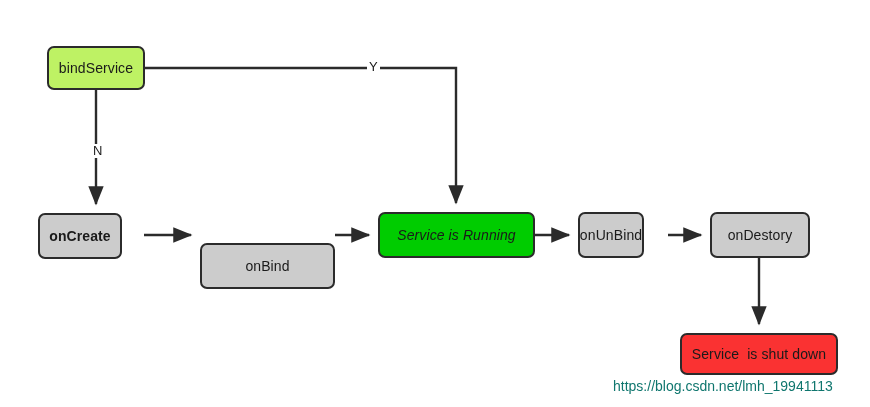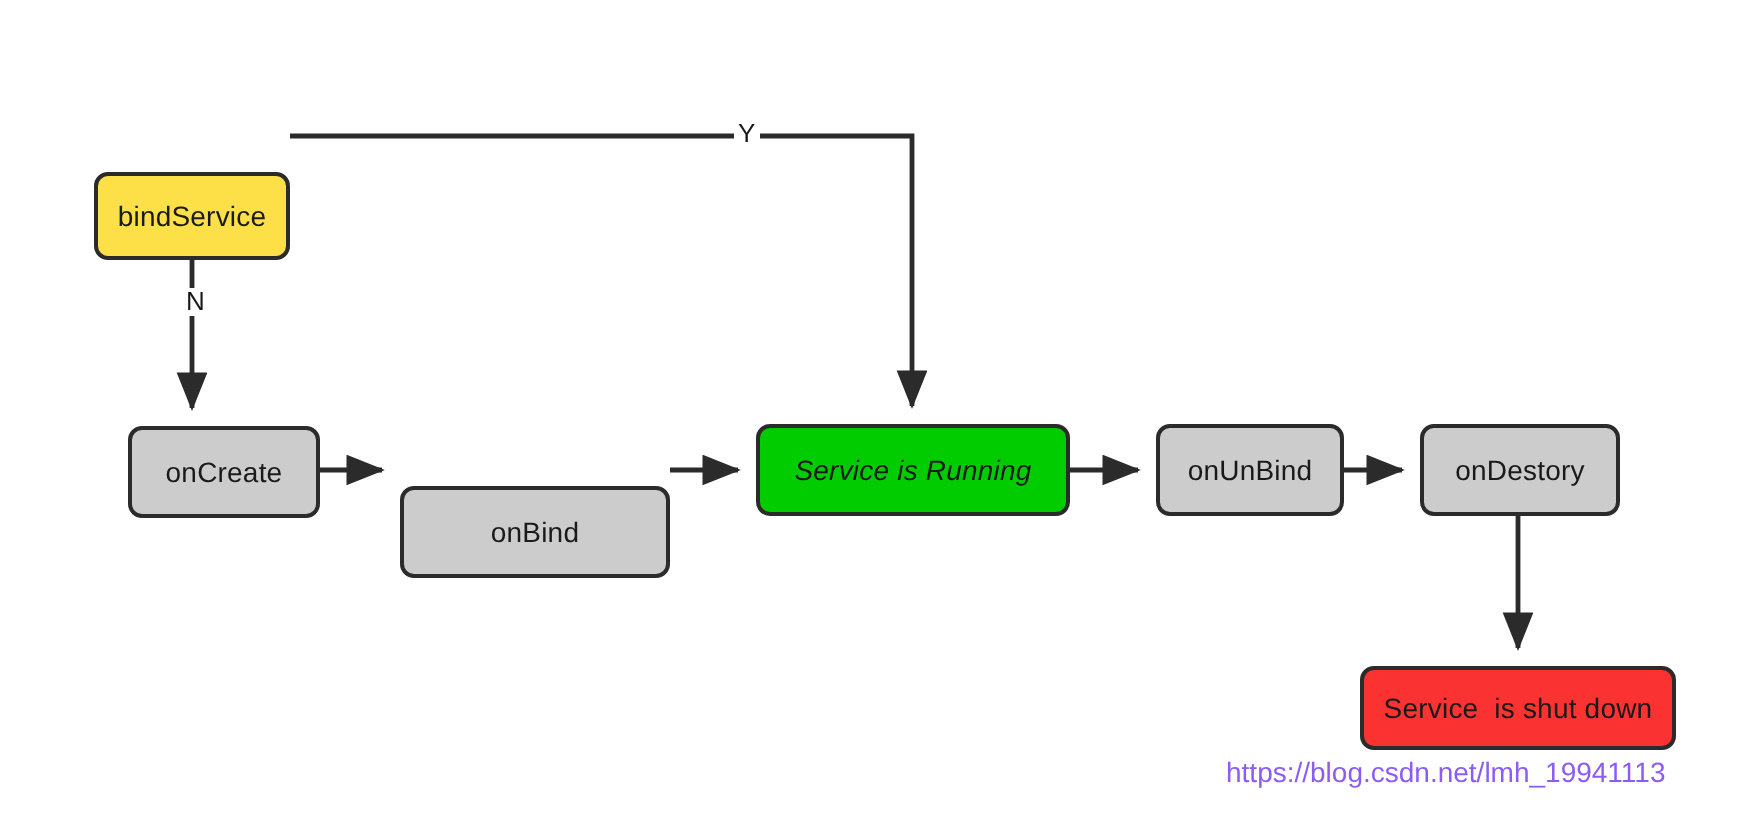--- a/index.html
+++ b/index.html
@@ -32,21 +32,21 @@
     border-radius: 7px;
     display: flex;
     align-items: center;
     justify-content: center;
     font-size: 14px;
     color: #1a1a1a;
     letter-spacing: 0.1px;
     white-space: pre;
     z-index: 2;
   }
-  .node-cyan   { background: #fde047; margin-top: 40px; }
+  .node-cyan   { background: #bef264; }
   .node-gray   { background: #cccccc; }
   .node-green  { background: #00cc00; font-style: italic; }
   .node-red    { background: #fa3232; justify-content: center; }
 
   .edge-label {
     position: absolute;
     font-size: 13px;
     color: #1a1a1a;
     background: #ffffff;
     padding: 0 2px;
@@ -57,21 +57,21 @@
     position: absolute;
     font-size: 13.5px;
     color: #2b2b2b;
     line-height: 21px;
     white-space: pre;
     z-index: 2;
   }
   .watermark {
     position: absolute;
     font-size: 14px;
-    color: #8b5cf6;
+    color: #0f766e;
     white-space: pre;
     z-index: 1;
   }
 </style>
 </head>
 <body>
 
 <div id="canvas">
 
   <svg id="edges" viewBox="0 0 870 407" width="870" height="407">
@@ -93,33 +93,33 @@
 
     <path d="M668,235 L701,235" fill="none" stroke="#2b2b2b" stroke-width="2.4" marker-end="url(#arrowhead)"></path>
 
     <path d="M759,258 L759,324" fill="none" stroke="#2b2b2b" stroke-width="2.4" marker-end="url(#arrowhead)"></path>
   </svg>
 
   <div class="node node-cyan" style="left:47px; top:46px; width:98px; height:44px;">
     <span>bindService</span>
   </div>
 
-  <div class="node node-gray" style="left:64px; top:213px; width:96px; height:46px;">
+  <div class="node node-gray" style="left:38px; top:213px; width:84px; height:46px;font-weight:bold;">
     <span>onCreate</span>
   </div>
 
   <div class="node node-gray" style="left:200px; top:212px; width:135px; height:46px;margin-top:31px;">
     <span>onBind</span>
   </div>
 
   <div class="node node-green" style="left:378px; top:212px; width:157px; height:46px;">
     <span>Service is Running</span>
   </div>
 
-  <div class="node node-gray" style="left:578px; top:212px; width:94px; height:46px;">
+  <div class="node node-gray" style="left:578px; top:212px; width:66px; height:46px;">
     <span>onUnBind</span>
   </div>
 
   <div class="node node-gray" style="left:710px; top:212px; width:100px; height:46px;text-align:center;">
     <span>onDestory</span>
   </div>
 
   <div class="node node-red" style="left:680px; top:333px; width:158px; height:42px;">
     <span>Service  is shut down</span>
   </div>

